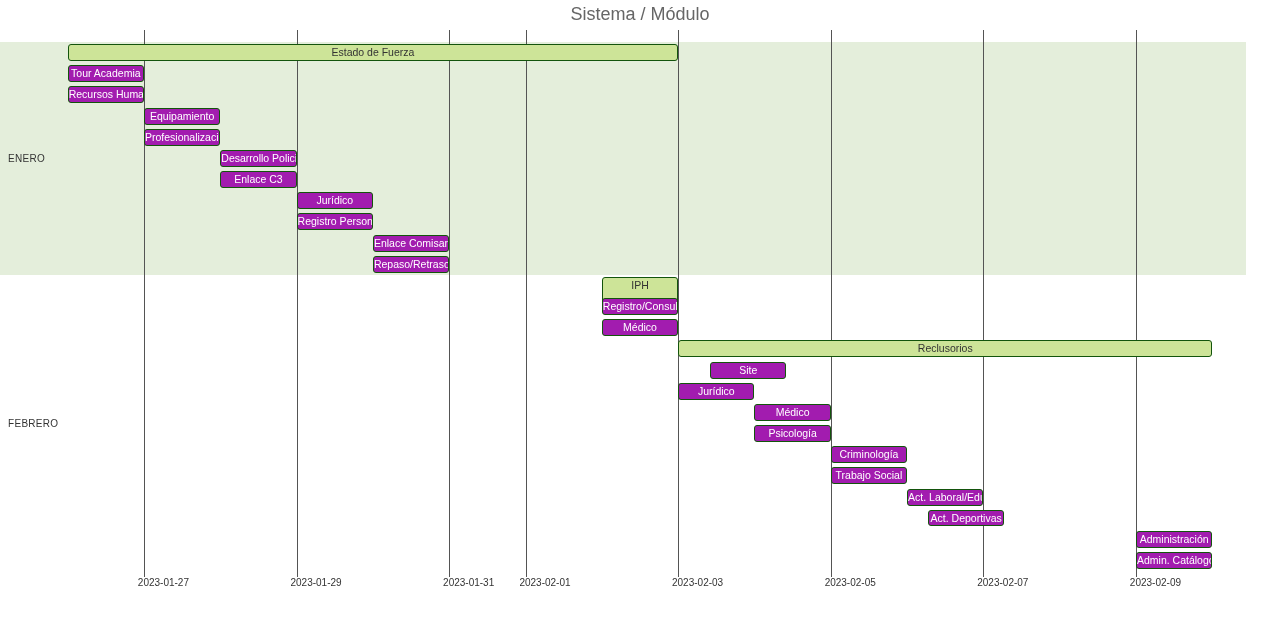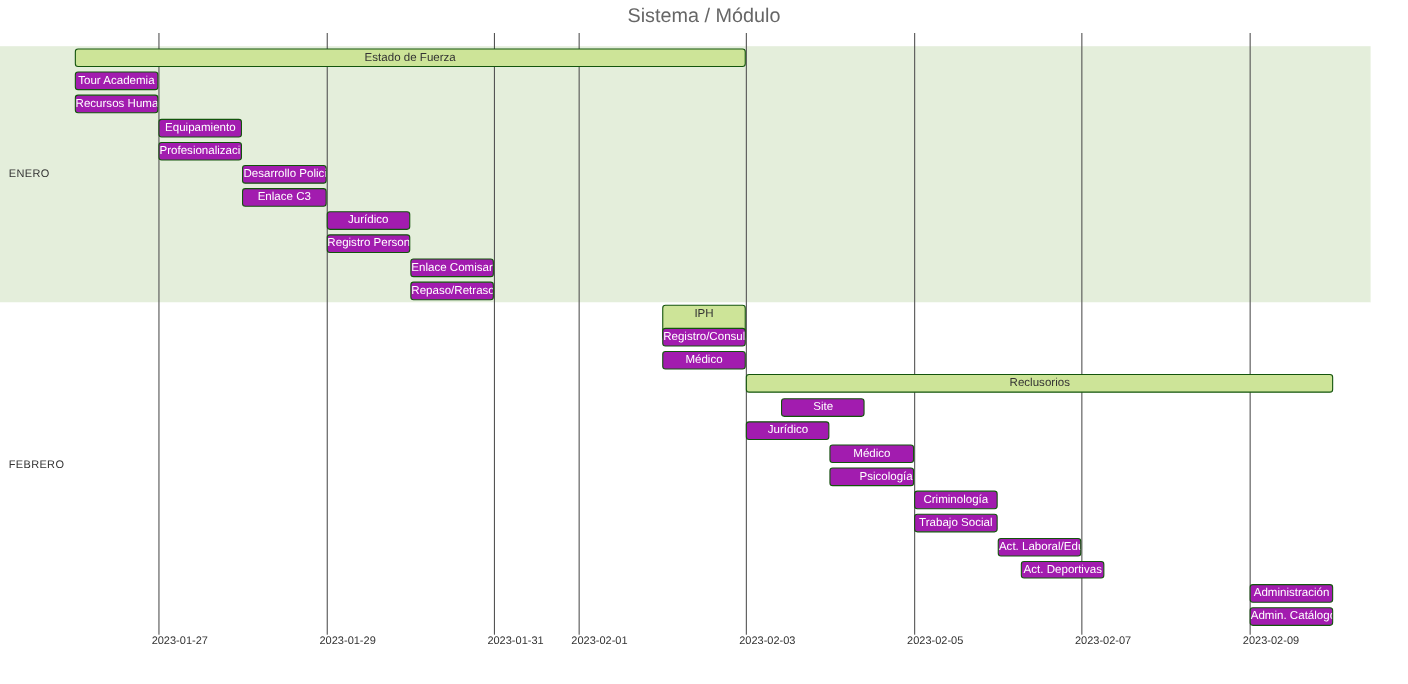--- a/index.html
+++ b/index.html
@@ -66,21 +66,21 @@
       <div class="bar task" style="left: 296.62px; width: 76.31px; top: 213.36px; height: 17px;">Registro Persona</div>
       <div class="bar task" style="left: 372.93px; width: 76.31px; top: 234.53px; height: 17px;">Enlace Comisarí</div>
       <div class="bar task" style="left: 372.93px; width: 76.31px; top: 255.7px; height: 17px;">Repaso/Retrasos</div>
       <div class="bar active" style="left: 601.86px; width: 76.31px; top: 276.87px; height: 32px;">IPH</div>
       <div class="bar task" style="left: 601.86px; width: 76.31px; top: 298.04px; height: 17px;">Registro/Consult</div>
       <div class="bar task" style="left: 601.86px; width: 76.31px; top: 319.21px; height: 17px;">Médico</div>
       <div class="bar active" style="left: 678.17px; width: 534.17px; top: 340.38px; height: 17px;">Reclusorios</div>
       <div class="bar task" style="left: 678.17px; width: 76.31px; top: 361.55px; height: 17px; margin-left: 32px;">Site</div>
       <div class="bar task" style="left: 678.17px; width: 76.31px; top: 382.72px; height: 17px;">Jurídico</div>
       <div class="bar task" style="left: 754.48px; width: 76.31px; top: 403.89px; height: 17px;">Médico</div>
-      <div class="bar task" style="left: 754.48px; width: 76.31px; top: 425.06px; height: 17px; text-align: right;">Psicología</div>
+      <div class="bar task" style="left: 754.48px; width: 76.31px; top: 425.06px; height: 17px;">Psicología</div>
       <div class="bar task" style="left: 830.79px; width: 76.31px; top: 446.23px; height: 17px;">Criminología</div>
       <div class="bar task" style="left: 830.79px; width: 76.31px; top: 467.4px; height: 17px;">Trabajo Social</div>
       <div class="bar task" style="left: 907.1px; width: 76.31px; top: 488.57px; height: 17px;">Act. Laboral/Edu</div>
       <div class="bar task" style="left: 928px; width: 76.31px; top: 509.74px; height: 16px;">Act. Deportivas</div>
       <div class="bar task" style="left: 1136.03px; width: 76.31px; top: 530.91px; height: 17px;">Administración</div>
       <div class="bar task" style="left: 1136.03px; width: 76.31px; top: 552.08px; height: 17px;">Admin. Catálogo</div>
     </div>
 </div>
 
 </body></html>

